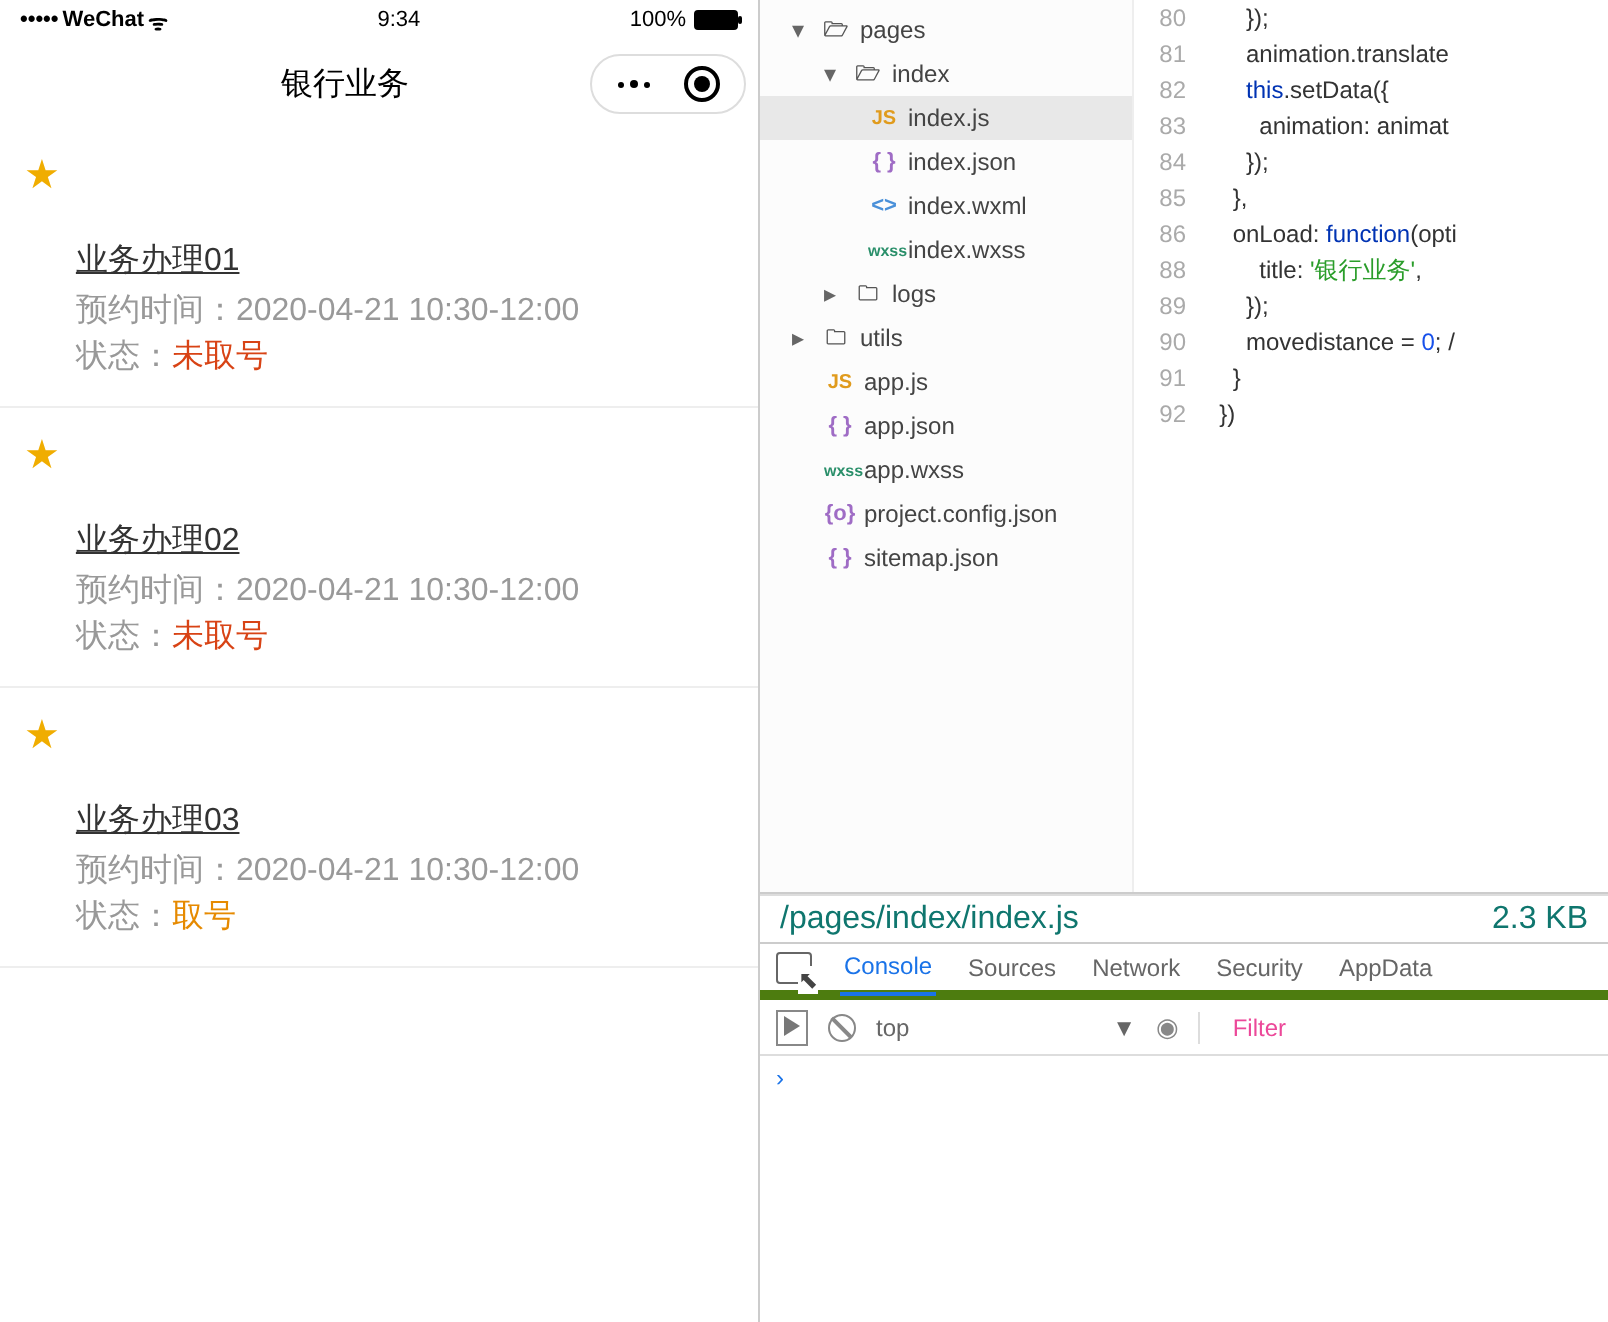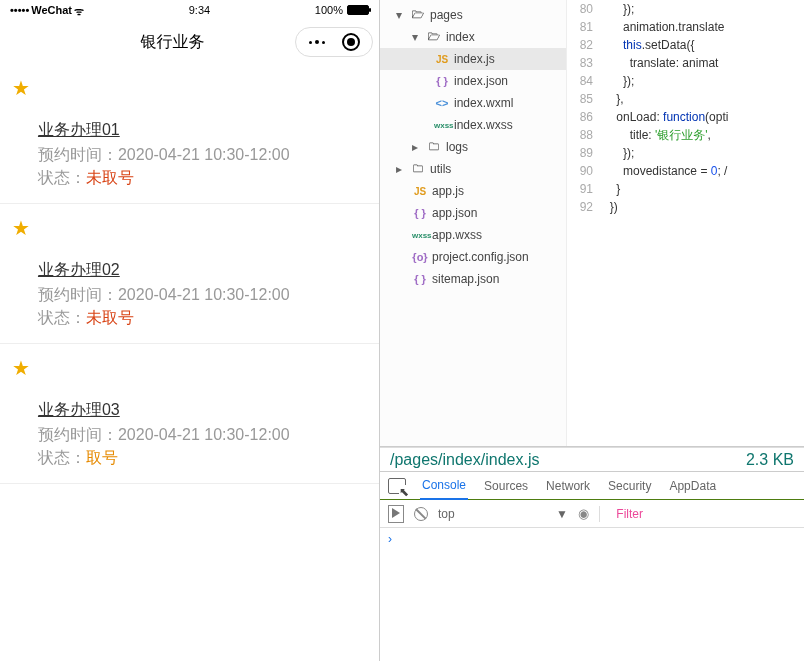--- a/index.html
+++ b/index.html
@@ -42,21 +42,21 @@
 .code-pane { flex:1; font-family: Consolas, monospace; font-size:12px; line-height:18px; color:#333; overflow:hidden; }
 .code-line { display:flex; }
 .lineno { width:36px; text-align:right; color:#aaa; padding-right:10px; user-select:none; }
 .code-text { white-space: pre; }
 .tk-key { color:#0033b3; }
 .tk-this { color:#0033b3; }
 .tk-str { color:#2a9d2a;margin-top:31px; }
 .tk-num { color:#1750eb; }
 .file-path-bar { height:24px; border-top:1px solid #ddd; display:flex; align-items:center; font-size:16px; color:#0f766e; padding:0 10px; justify-content:space-between; }
 .devtools { height:190px; border-top:1px solid #ccc; display:flex; flex-direction:column; }
-.dt-tabs { height:28px; display:flex; align-items:center; gap:14px; font-size:12px; color:#666; border-bottom:1px solid #4d7c0f; padding-left:8px; }
+.dt-tabs { height:28px; display:flex; align-items:center; gap:14px; font-size:12px; color:#666; border-bottom:5px solid #4d7c0f; padding-left:8px; }
 .dt-tab { padding:6px 2px; cursor:pointer; }
 .dt-tab.active { color:#1a73e8; border-bottom:2px solid #1a73e8; margin-bottom:-1px; }
 .dt-bar { height:28px; display:flex; align-items:center; gap:10px; border-bottom:1px solid #ddd; padding:0 8px; font-size:12px; color:#666; }
 .dt-select { flex:0 0 130px; display:flex; justify-content:space-between; align-items:flex-end; }
 .dt-divider { border-left:1px solid #ddd; height:16px; }
 .dt-filter { flex:1; color:#ec4899; padding-left:6px; }
 .dt-body { flex:1; padding:4px 8px; font-family: Consolas, monospace; font-size:12px; color:#1a73e8; }
 .forbid { width:14px; height:14px; border:1.5px solid #888; border-radius:50%; position:relative; }
 .forbid::after { content:''; position:absolute; width:14px; height:1.5px; background:#888; top:5px; left:-1px; transform:rotate(45deg);}
 .play-ico { width:0; height:0; border-top:5px solid transparent; border-bottom:5px solid transparent; border-left:8px solid #777; display:inline-block; }
@@ -186,21 +186,21 @@
       <div class="code-line">
           <span class="lineno">81</span>
           <span class="code-text">      animation.translate</span>
         </div>
       <div class="code-line">
           <span class="lineno">82</span>
           <span class="code-text"><span>      </span><span class="tk-this">this</span><span>.setData({</span></span>
         </div>
       <div class="code-line">
           <span class="lineno">83</span>
-          <span class="code-text">        translate: animat</span>
+          <span class="code-text">        animation: animat</span>
         </div>
       <div class="code-line">
           <span class="lineno">84</span>
           <span class="code-text">      });</span>
         </div>
       <div class="code-line">
           <span class="lineno">85</span>
           <span class="code-text">    },</span>
         </div>
       <div class="code-line">

